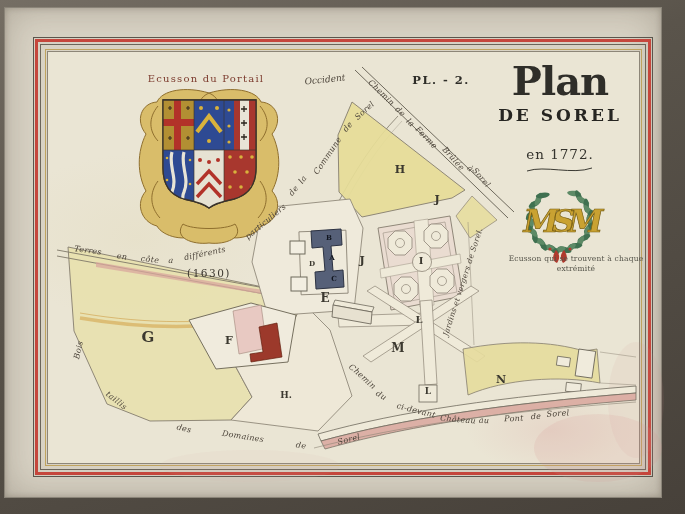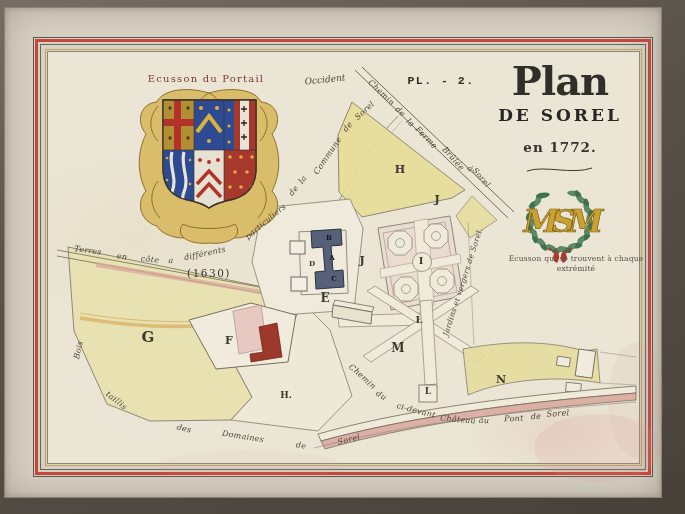--- a/index.html
+++ b/index.html
@@ -29,21 +29,21 @@
   .abs{position:absolute;line-height:1;white-space:nowrap;}
   .center{transform:translate(-50%,-50%);}
   .ecusson-label{font-size:10px;letter-spacing:1.2px;color:var(--c-label-red,#7c3b2e);}
   .ecusson-year{font-size:10.5px;letter-spacing:1.5px;color:#3b362e;}
   .occident{font-size:9px;font-style:italic;color:#4c443a;transform:translate(-50%,-50%) rotate(-6deg);}
   .plate{font-size:11.5px;font-weight:700;letter-spacing:1.5px;color:#2e2d28;}
   .title-block{position:absolute;left:468px;top:60px;width:184px;text-align:center;color:#34332d;}
   .t-word{font-size:40px;line-height:1.05;font-weight:700;letter-spacing:-1px;color:#2f2e29;}
   .t-line2{font-size:12.5px;font-weight:600;letter-spacing:1.5px;margin-top:5px;}
   .t-line3{font-size:17px;font-weight:800;letter-spacing:3px;margin-top:3px;color:#262521;}
-  .t-line4{font-size:13.5px;font-weight:700;letter-spacing:1px;margin-top:14px;}
+  .t-line4{font-size:13.5px;font-weight:400;letter-spacing:1px;margin-top:21px;}
   .caption{position:absolute;left:493px;top:254px;width:166px;text-align:center;
     font-size:7.5px;line-height:1.35;color:#55544a;letter-spacing:.2px;}
 </style>
 </head>
 <body>
 
 <div id="stage">
   <div class="mat"></div>
   <div class="bline b1"></div>
   <div class="bline bred"></div>
@@ -207,21 +207,21 @@
     <circle cx="570" cy="249" r="1.6" fill="#b03a2e"></circle>
     <text x="560" y="232" text-anchor="middle" font-family="DejaVu Serif, serif" font-size="32" font-weight="bold" font-style="italic" fill="#c9a232" stroke="#7a6014" stroke-width="0.7" letter-spacing="-7">MSM</text>
 
     <path d="M527,171 C545,165 572,175 592,168" stroke="#3b3a33" stroke-width="1" fill="none"></path>
   </svg>
 
   <div id="labels">
     <div class="abs center ecusson-label" style="left:206px;top:79px;text-align:right;">Ecusson du Portail</div>
     <div class="abs center ecusson-year" style="left:209px;top:233px;margin-top:40px;">(1630)</div>
     <div class="abs occident" style="left:325px;top:80px;">Occident</div>
-    <div class="abs center plate" style="left:441px;top:81px;font-family:Liberation Mono, monospace;">PL. - 2.</div>
+    <div class="abs center plate" style="left:441px;top:81px;">PL. - 2.</div>
     <div class="title-block">
       <div class="t-word">Plan</div>
       <div class="t-line3">DE SOREL</div>
       <div class="t-line4">en 1772.</div>
     </div>
     <div class="caption">
       <div>Ecusson qui se trouvent à chaque extrémité</div>
     </div>
   <div class="plabel" style="left: 148px; top: 337px; font-size: 15px; transform: translate(-50%, -50%) rotate(0deg);">G</div>
       <div class="plabel" style="left: 229px; top: 340px; font-size: 11px; transform: translate(-50%, -50%) rotate(0deg);">F</div>

